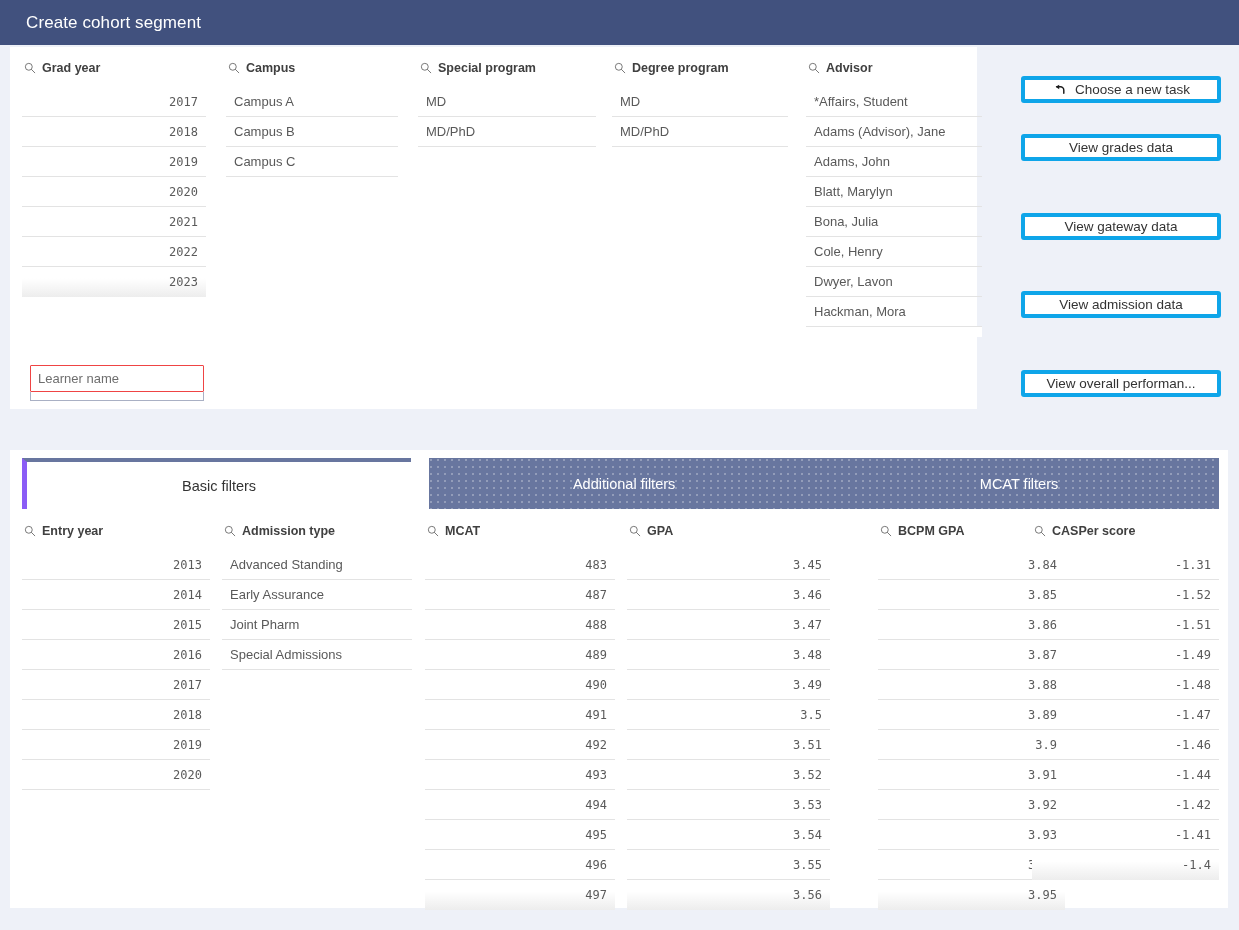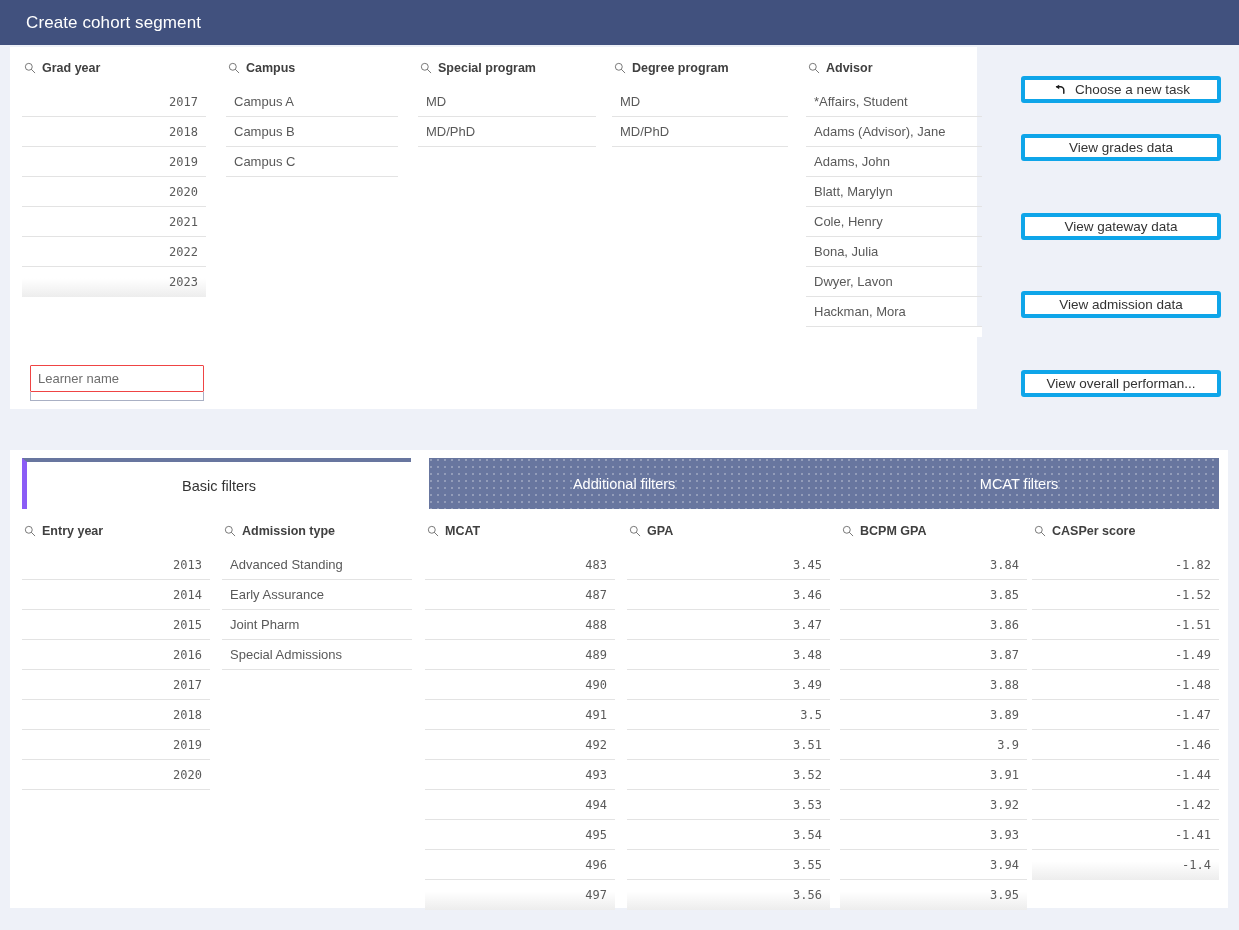--- a/index.html
+++ b/index.html
@@ -186,21 +186,21 @@
   #tab-basic      { width: 395px; }
   #tab-additional { width: 396px; margin-left: 18px; }
   #tab-mcat       { width: 406px; }
 
   
   #bottom-cols .listbox { top: 70px; }
   #lb-entryyear  { left: 12px;  width: 188px; }
   #lb-admtype    { left: 212px; width: 190px; }
   #lb-mcat       { left: 415px; width: 190px; }
   #lb-gpa        { left: 617px; width: 203px; }
-  #lb-bcpm       { left: 830px; width: 187px; }
+  #lb-bcpm       { left: 868px; width: 187px; }
   #lb-casper     { left: 1022px; width: 187px; }
 
   #bottom-cols .lb-body { max-height: 360px; }
 </style>
 </head>
 <body>
 
 <div id="title-bar">
   <span class="title-text">Create cohort segment</span>
 </div>
@@ -270,22 +270,22 @@
           <circle cx="6.4" cy="6.4" r="4.6" fill="none" stroke="#757575" stroke-width="1.3"></circle>
           <line x1="9.9" y1="9.9" x2="14.4" y2="14.4" stroke="#757575" stroke-width="1.3" stroke-linecap="round"></line>
         </svg>
         <span class="lb-title">Advisor</span>
       </div>
       <div class="lb-body">
         <div class="lb-row">*Affairs, Student</div>
         <div class="lb-row">Adams (Advisor), Jane</div>
         <div class="lb-row">Adams, John</div>
         <div class="lb-row">Blatt, Marylyn</div>
+        <div class="lb-row">Bona, Julia</div>
         <div class="lb-row">Cole, Henry</div>
-        <div class="lb-row">Bona, Julia</div>
         <div class="lb-row">Dwyer, Lavon</div>
         <div class="lb-row">Hackman, Mora</div>
         <div class="lb-row last-faded">Lineberger, Jessika</div>
       </div>
     </div>
 
   <input id="learner-name" type="text" placeholder="Learner name" style="">
   <div id="learner-name-underline"></div>
 </div>
 
@@ -429,21 +429,21 @@
       </div>
     <div id="lb-casper" class="listbox">
         <div class="lb-head">
           <svg class="magnifier" viewBox="0 0 16 16">
             <circle cx="6.4" cy="6.4" r="4.6" fill="none" stroke="#757575" stroke-width="1.3"></circle>
             <line x1="9.9" y1="9.9" x2="14.4" y2="14.4" stroke="#757575" stroke-width="1.3" stroke-linecap="round"></line>
           </svg>
           <span class="lb-title">CASPer score</span>
         </div>
         <div class="lb-body">
-          <div class="lb-row num">-1.82</div>
+          <div class="lb-row num">-1.31</div>
           <div class="lb-row num">-1.52</div>
           <div class="lb-row num">-1.51</div>
           <div class="lb-row num">-1.49</div>
           <div class="lb-row num">-1.48</div>
           <div class="lb-row num">-1.47</div>
           <div class="lb-row num">-1.46</div>
           <div class="lb-row num">-1.44</div>
           <div class="lb-row num">-1.42</div>
           <div class="lb-row num">-1.41</div>
           <div class="lb-row num last-faded">-1.4</div>

